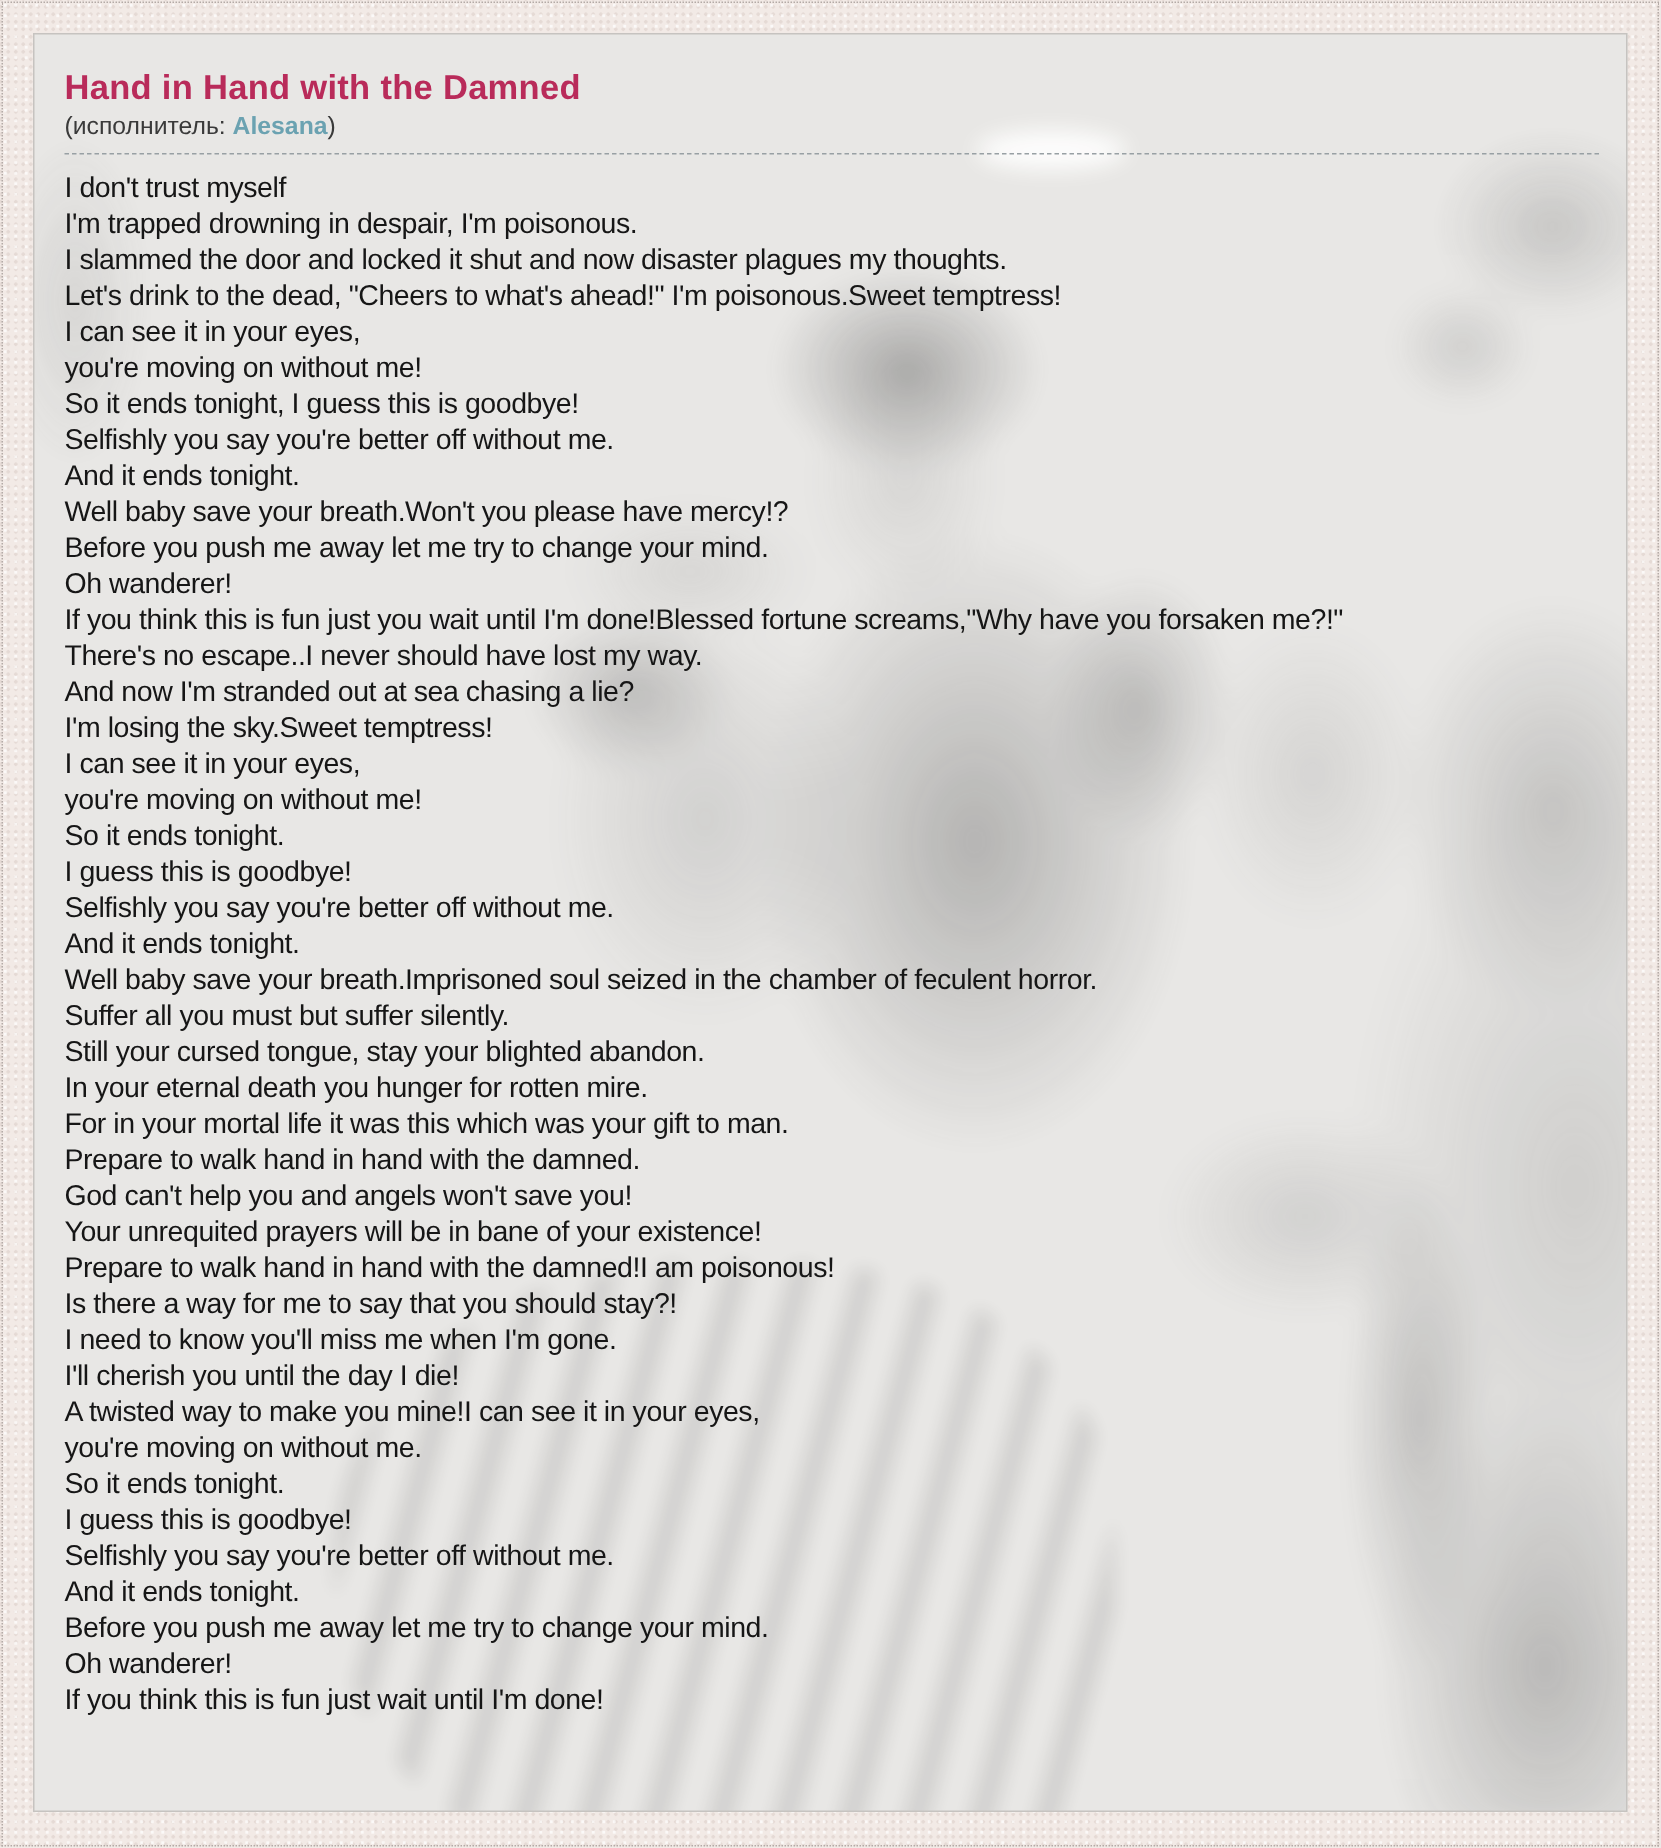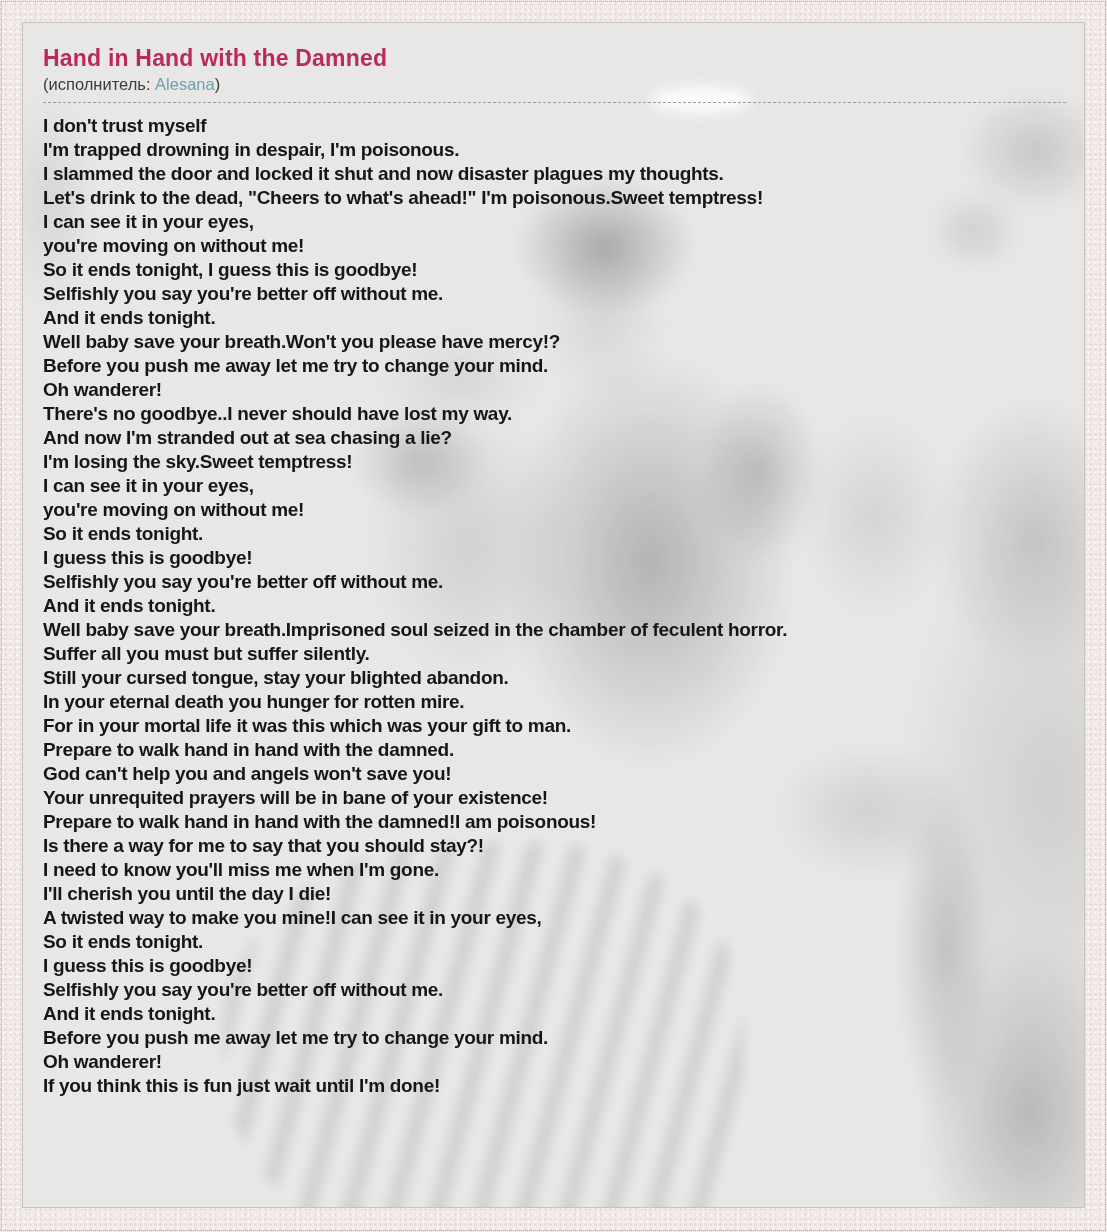--- a/index.html
+++ b/index.html
@@ -75,25 +75,25 @@
   }
   .content { position: relative; z-index: 2; }
   .header { margin: 0 18px 0 20px; padding-top: 22px; padding-bottom: 8px;
             border-bottom: 1px dashed #98a0a4; }
   .song-title {
     margin: 0; font-size: 23px; font-weight: bold;
     color: var(--title-color, #b92b5a);
     letter-spacing: 0.2px;
   }
   .artist-line { margin-top: 3px; font-size: 16.5px; color: #3a3a3a; }
-  .artist-link { color: var(--link-color, #6ba2b1); text-decoration: none; cursor: pointer; }
+  .artist-link { color: var(--link-color, #6ba2b1); text-decoration: none; cursor: pointer; font-weight: bold; }
   .lyrics {
     margin: 0; padding: 11px 0 0 20px;
     font-family: "Liberation Sans", sans-serif;
-    font-size: 19px; line-height: 24px; font-weight: bold;
+    font-size: 19px; line-height: 24px; font-weight: normal;
     letter-spacing: -0.3px;
     color: var(--text-color, #161616);
   }
   .lyric-line { white-space: pre; }
 </style>
 </head>
 <body>
 
 <div class="page-border"></div>
 
@@ -116,21 +116,22 @@
         <div class="lyric-line">I slammed the door and locked it shut and now disaster plagues my thoughts.</div>
         <div class="lyric-line">Let's drink to the dead, "Cheers to what's ahead!" I'm poisonous.Sweet temptress!</div>
         <div class="lyric-line">I can see it in your eyes,</div>
         <div class="lyric-line">you're moving on without me!</div>
         <div class="lyric-line">So it ends tonight, I guess this is goodbye!</div>
         <div class="lyric-line">Selfishly you say you're better off without me.</div>
         <div class="lyric-line">And it ends tonight.</div>
         <div class="lyric-line">Well baby save your breath.Won't you please have mercy!?</div>
         <div class="lyric-line">Before you push me away let me try to change your mind.</div>
         <div class="lyric-line">Oh wanderer!</div>
-        <div class="lyric-line">There's no goodbye..I never should have lost my way.</div>
+        <div class="lyric-line">If you think this is fun just you wait until I'm done!Blessed fortune screams,"Why have you forsaken me?!"</div>
+        <div class="lyric-line">There's no escape..I never should have lost my way.</div>
         <div class="lyric-line">And now I'm stranded out at sea chasing a lie?</div>
         <div class="lyric-line">I'm losing the sky.Sweet temptress!</div>
         <div class="lyric-line">I can see it in your eyes,</div>
         <div class="lyric-line">you're moving on without me!</div>
         <div class="lyric-line">So it ends tonight.</div>
         <div class="lyric-line">I guess this is goodbye!</div>
         <div class="lyric-line">Selfishly you say you're better off without me.</div>
         <div class="lyric-line">And it ends tonight.</div>
         <div class="lyric-line">Well baby save your breath.Imprisoned soul seized in the chamber of feculent horror.</div>
         <div class="lyric-line">Suffer all you must but suffer silently.</div>
@@ -138,20 +139,21 @@
         <div class="lyric-line">In your eternal death you hunger for rotten mire.</div>
         <div class="lyric-line">For in your mortal life it was this which was your gift to man.</div>
         <div class="lyric-line">Prepare to walk hand in hand with the damned.</div>
         <div class="lyric-line">God can't help you and angels won't save you!</div>
         <div class="lyric-line">Your unrequited prayers will be in bane of your existence!</div>
         <div class="lyric-line">Prepare to walk hand in hand with the damned!I am poisonous!</div>
         <div class="lyric-line">Is there a way for me to say that you should stay?!</div>
         <div class="lyric-line">I need to know you'll miss me when I'm gone.</div>
         <div class="lyric-line">I'll cherish you until the day I die!</div>
         <div class="lyric-line">A twisted way to make you mine!I can see it in your eyes,</div>
+        <div class="lyric-line">you're moving on without me.</div>
         <div class="lyric-line">So it ends tonight.</div>
         <div class="lyric-line">I guess this is goodbye!</div>
         <div class="lyric-line">Selfishly you say you're better off without me.</div>
         <div class="lyric-line">And it ends tonight.</div>
         <div class="lyric-line">Before you push me away let me try to change your mind.</div>
         <div class="lyric-line">Oh wanderer!</div>
         <div class="lyric-line">If you think this is fun just wait until I'm done!</div>
       </div>
   </div>
 </div>

